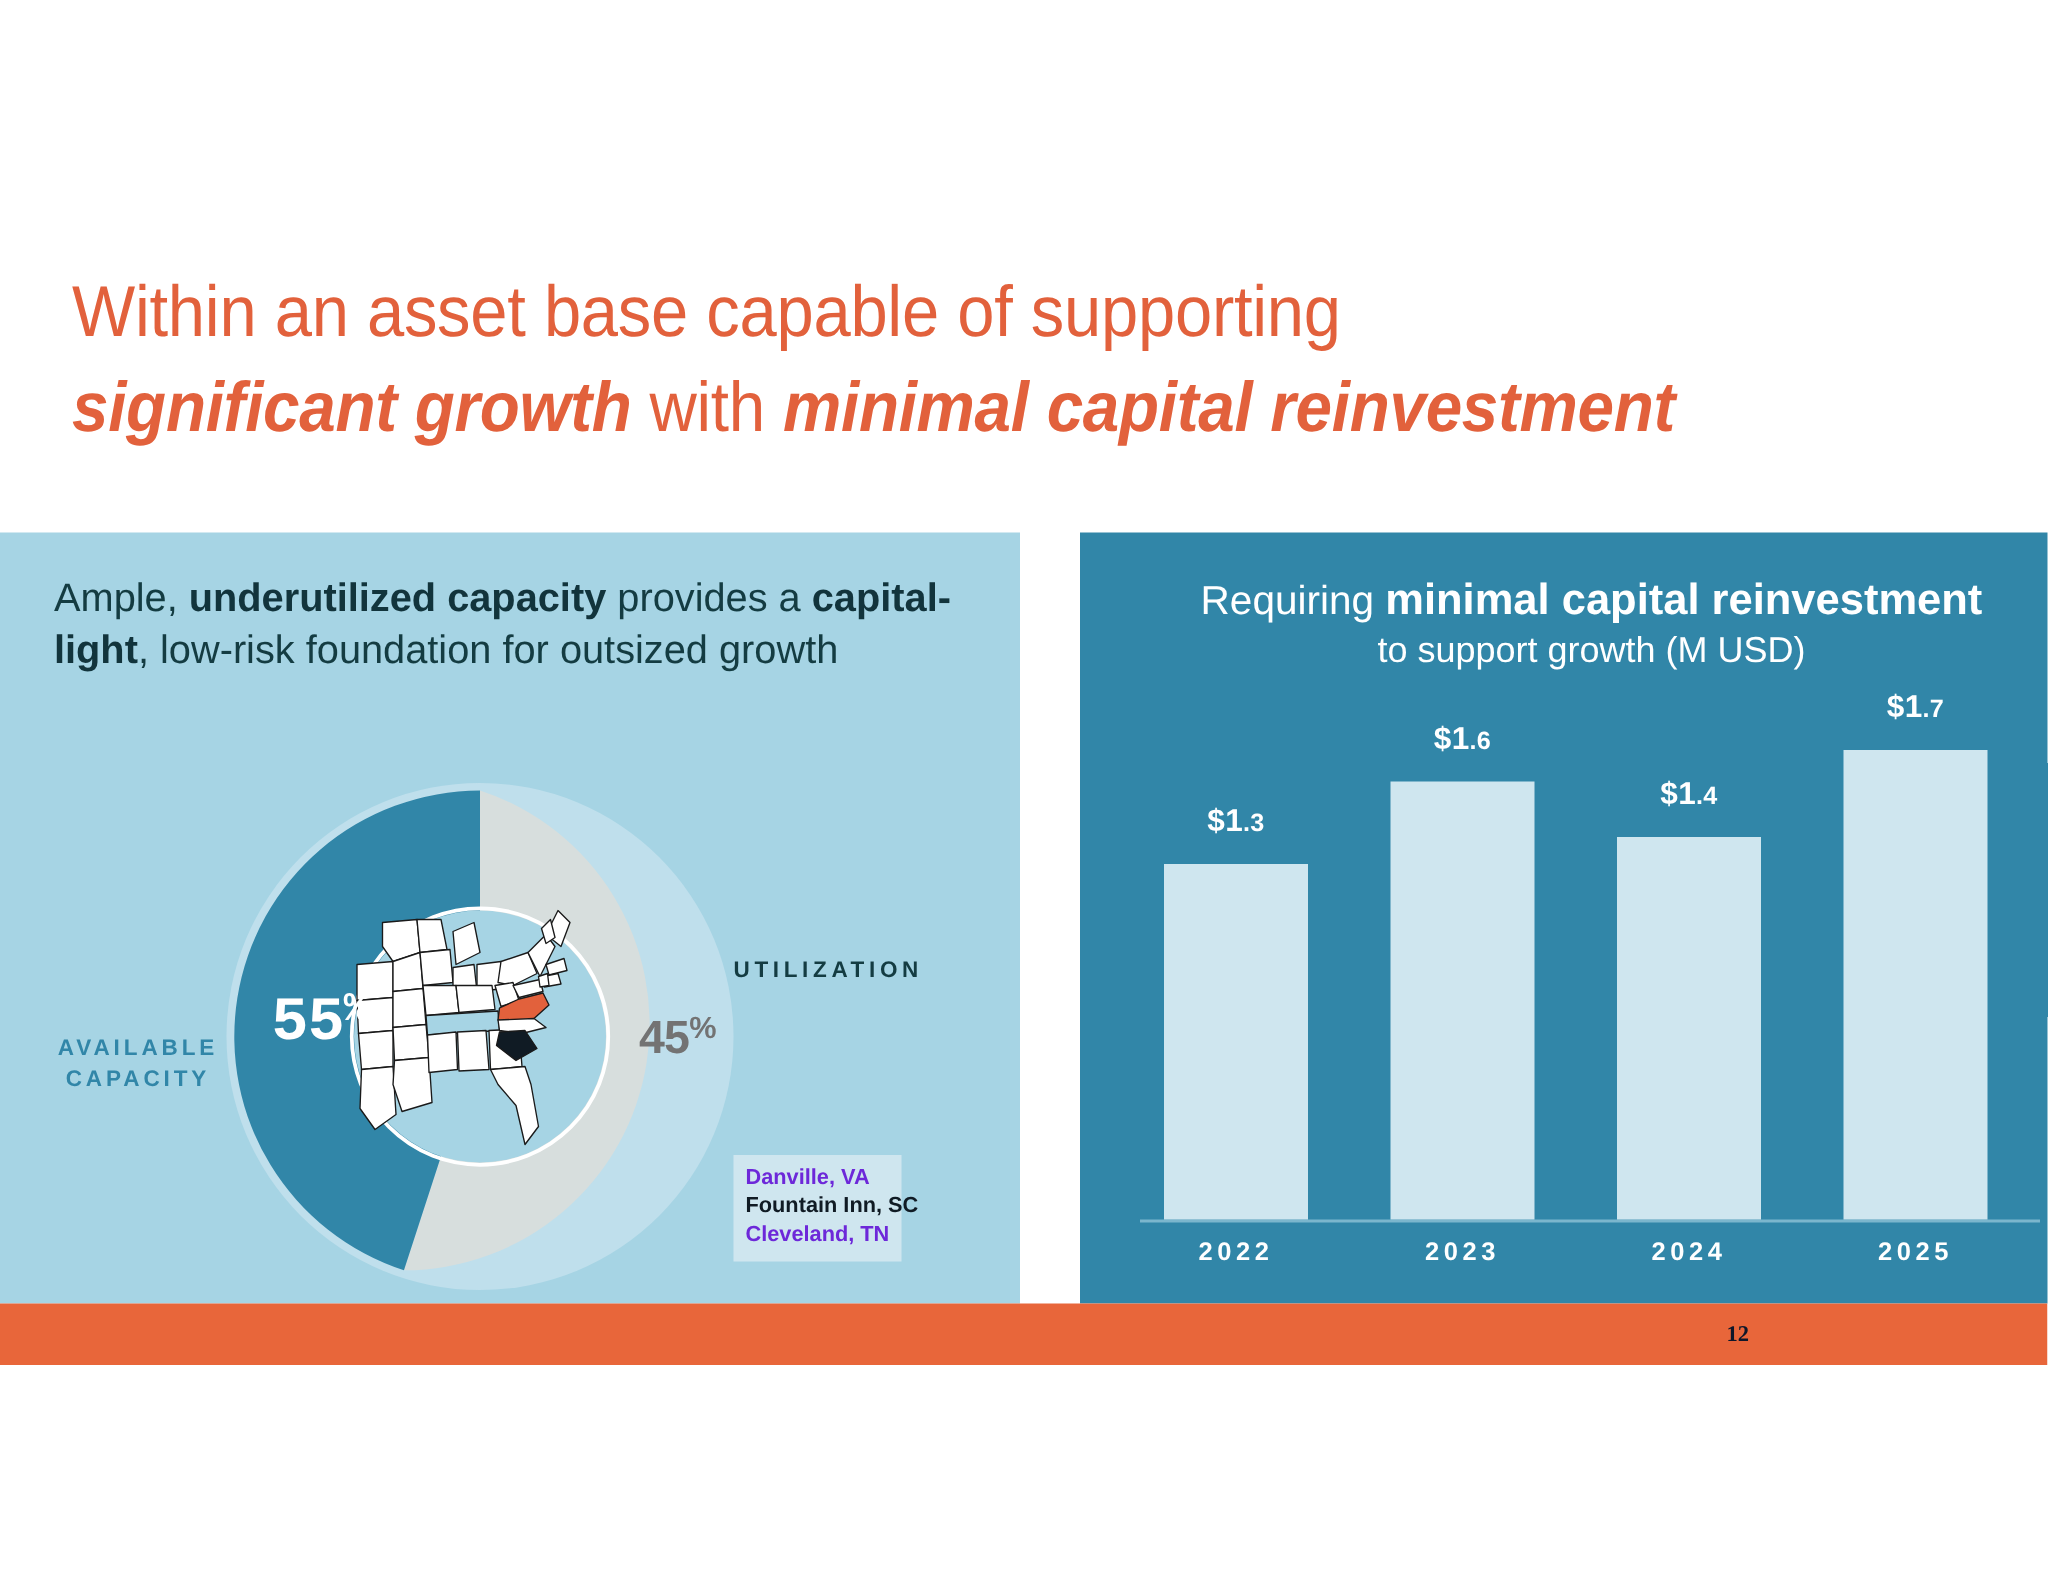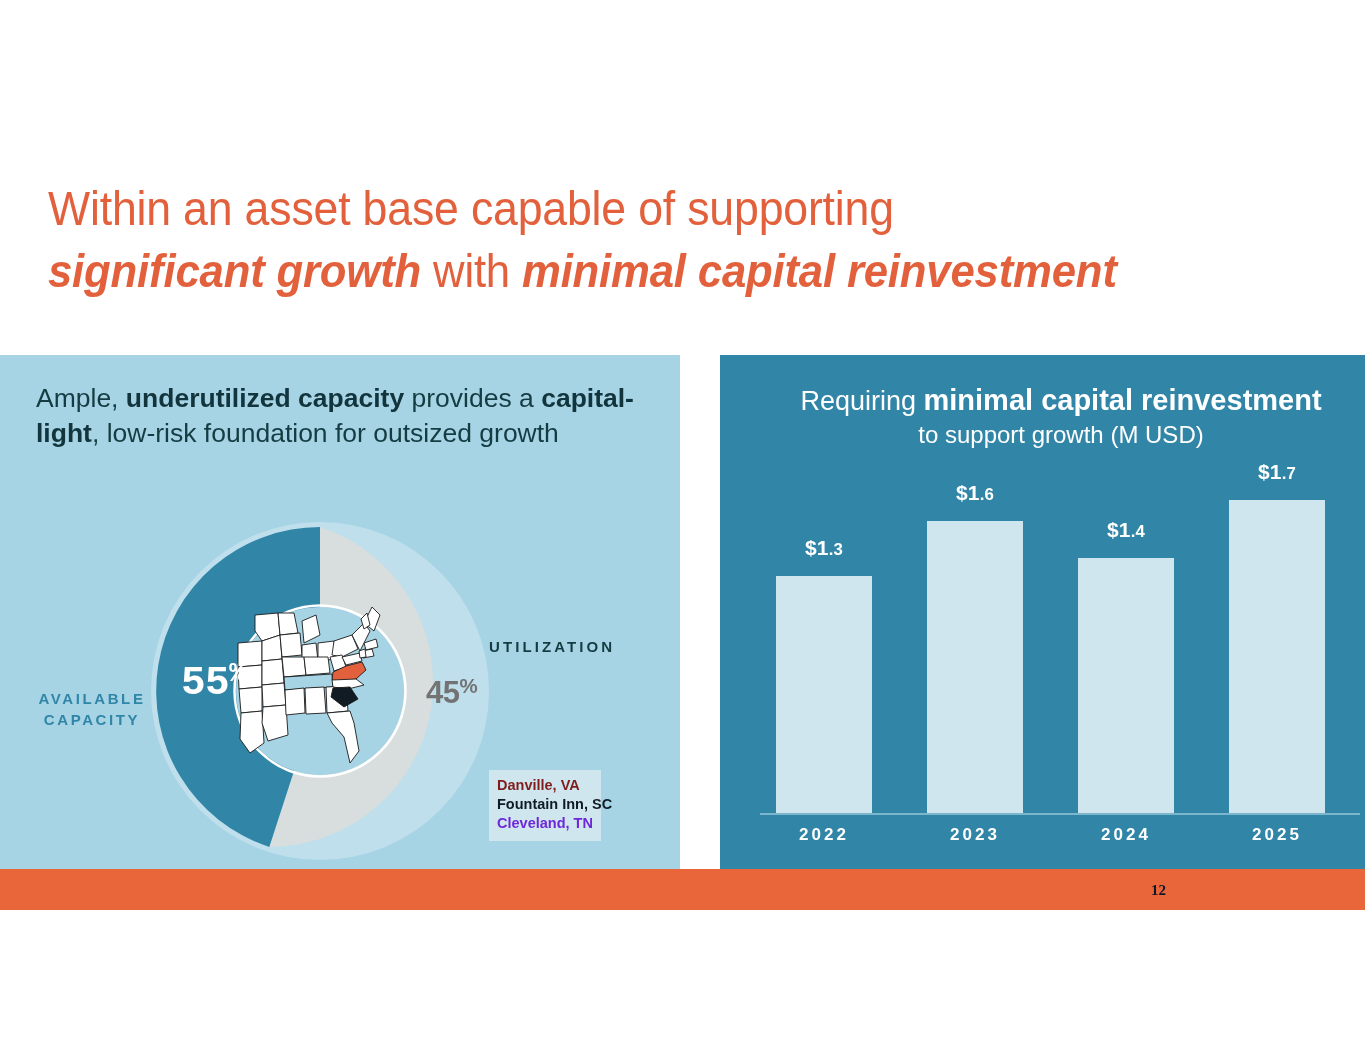--- a/index.html
+++ b/index.html
@@ -297,21 +297,21 @@
       <path d="M131,50 L137,48 L138,56 L132,57 Z" fill="#ffffff"></path>
     </g>
   </svg>
 
   <div id="label-available">AVAILABLE CAPACITY</div>
   <div id="pct-available"><span>55</span><span class="pct-sign">%</span></div>
   <div id="label-utilization">UTILIZATION</div>
   <div id="pct-utilization"><span>45</span><span class="pct-sign">%</span></div>
 
   <div id="map-legend">
-    <div class="legend-item" style="color:#7f1d1d">Danville, VA</div>
+    <div class="legend-item" style="color:#6d28d9">Danville, VA</div>
     <div class="legend-item" style="color:#101b24">Fountain Inn, SC</div>
     <div class="legend-item" style="color:#6d28d9">Cleveland, TN</div>
   </div>
 
   <div id="panel-right">
 
     <div id="right-heading">
       <div><span>Requiring </span><span class="rh-strong">minimal capital reinvestment</span></div>
       <div class="rh-sub">to support growth (M USD)</div>
     </div>

